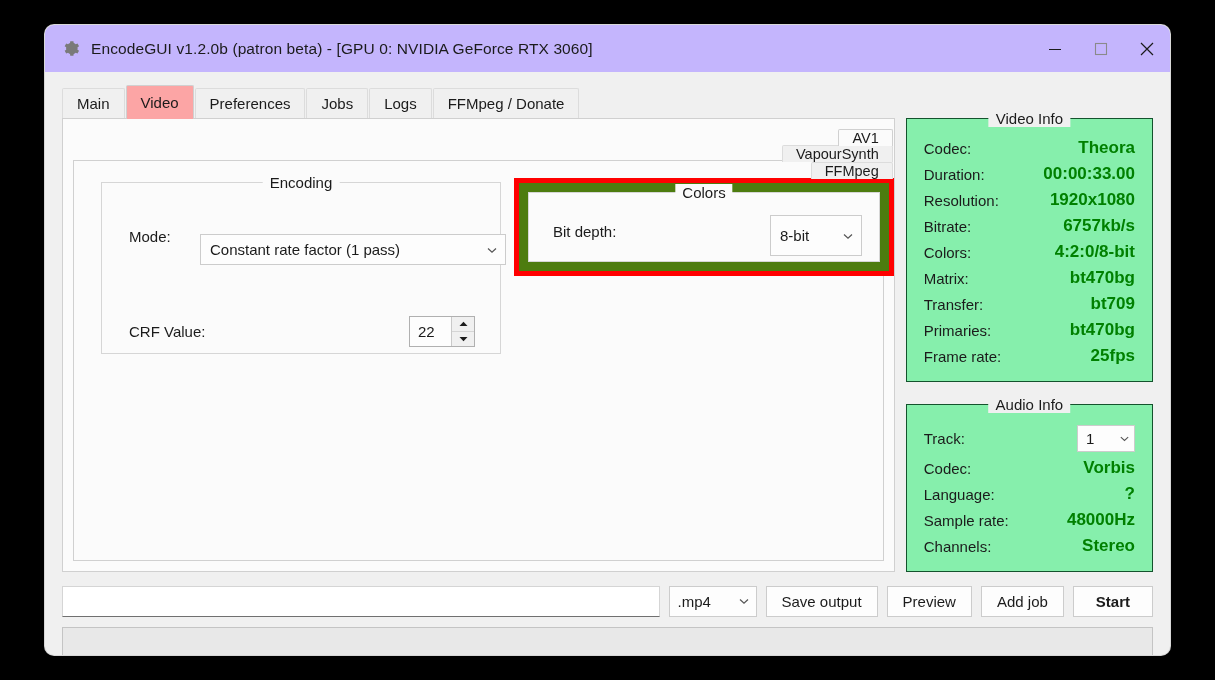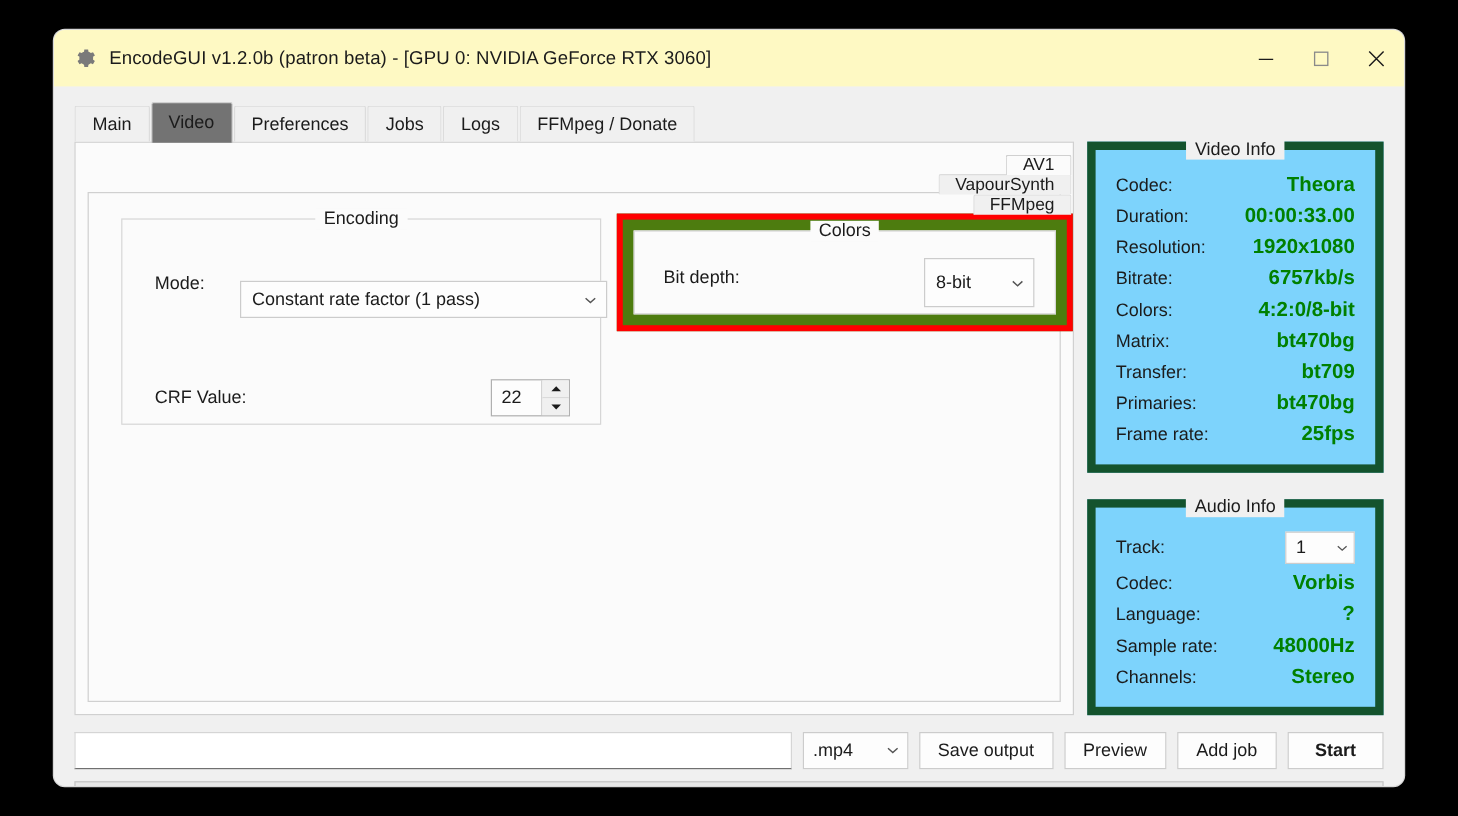--- a/index.html
+++ b/index.html
@@ -30,21 +30,21 @@
     border-radius: 9px 9px 9px 9px;
     box-shadow: 0 0 0 1px #d8d8d8;
     overflow: hidden;
     display: flex;
     flex-direction: column;
   }
 
   
   .titlebar {
     height: 47px;
-    background: #fef9c3;
+    background: #c4b5fd;
     display: flex;
     align-items: center;
     flex: 0 0 auto;
     position: relative;
   }
   .titlebar-icon {
     margin-left: 16px;
     margin-right: 11px;
     width: 19px;
     height: 19px;
@@ -101,21 +101,21 @@
     margin-right: 1px;
     padding: 0 14px;
     display: flex;
     align-items: center;
     font-size: 15px;
     color: #1b1b1b;
     border-radius: 2px 2px 0 0;
     white-space: nowrap;
   }
   .tab.selected {
-    background: #737373;
+    background: #fca5a5;
     height: 33px;
     border-color: #d0d0d0;
     margin-bottom: -1px;
     position: relative;
     z-index: 4;
   }
 
   .tabpanel-outer {
     flex: 1 1 auto;
     display: flex;
@@ -282,22 +282,22 @@
   .spinner .spin-btn.up { border-bottom: 1px solid #d5d5d5; }
 
   
   .infocol {
     width: 250px;
     margin-left: 11px;
     display: flex;
     flex-direction: column;
   }
   .infobox {
-    border: 7px solid #14532d;
-    background: #7dd3fc;
+    border: 1px solid #14532d;
+    background: #86efac;
     position: relative;
     padding: 16px 17px 12px 17px;
   }
   .infobox .ib-title {
     position: absolute;
     top: -9px;
     left: 50%;
     transform: translateX(-50%);
     background: #f0f0f0;
     padding: 0 7px;

